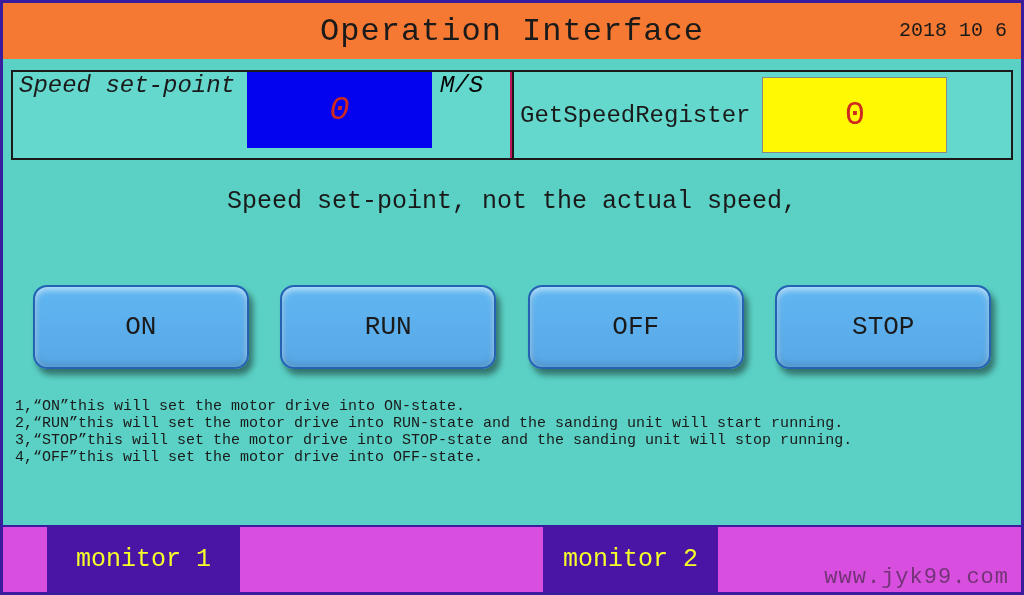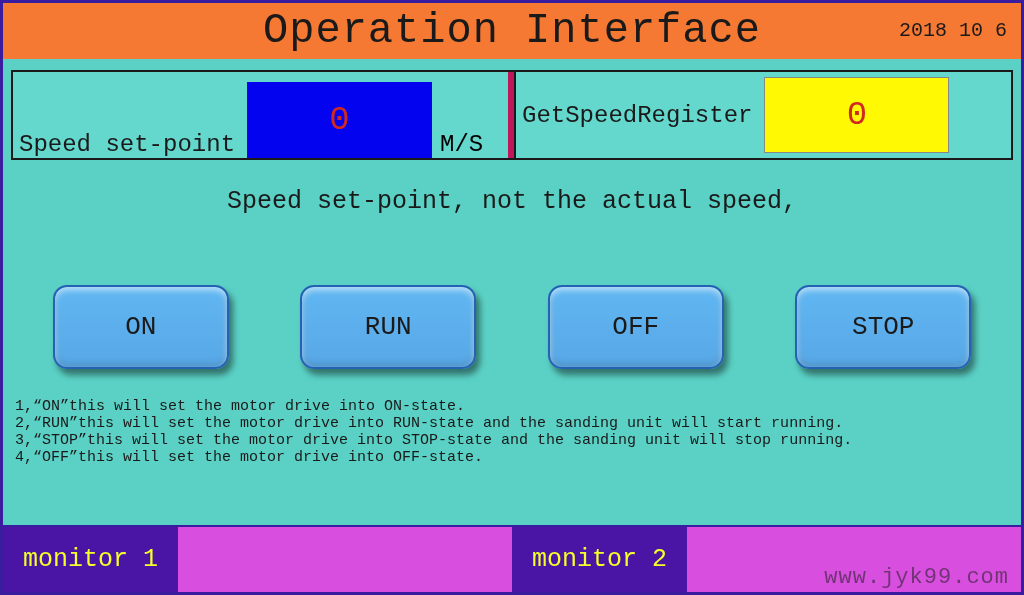--- a/index.html
+++ b/index.html
@@ -18,21 +18,21 @@
     }
     .header {
       height: 56px;
       background: #f57932;
       display: flex;
       align-items: center;
       justify-content: center;
       position: relative;
     }
     .header-title {
-      font-size: 42px;
+      font-size: 32px;
       color: #1a1a1a;
       letter-spacing: 1px;
     }
     .header-datetime {
       position: absolute;
       right: 14px;
       top: 16px;
       text-align: right;
       font-size: 20px;
       color: #1a1a1a;
@@ -41,22 +41,23 @@
     .content-panel {
       margin: 11px 8px 0 8px;
       background: #64d8cd;
       border: 2px solid #1a1a1a;
       display: flex;
       height: 90px;
     }
     .panel-cell-left {
       flex: 1;
       display: flex;
-      align-items: flex-end;
-      border-right: 6px solid #be185d;
+      align-items: flex-start;
+      border-right: 2px solid #be185d;
+      font-style: italic;
     }
     .panel-cell-right {
       flex: 1;
       display: flex;
       align-items: center;
       border-left: 2px solid #1a1a1a;
     }
     .cell-label {
       font-size: 24px;
       color: #1a1a1a;
@@ -99,21 +100,21 @@
       margin-top: 26px;
       line-height: 1.3;
     }
     .button-row {
       display: flex;
       justify-content: space-around;
       margin-top: 66px;
       padding: 0 14px;
     }
     .action-button {
-      width: 176px;
+      width: 216px;
       height: 84px;
       background: linear-gradient(#60b7f2, #58a7e6);
       border: 2px solid #2463b4;
       border-radius: 14px;
       box-shadow: 4px 6px 6px rgba(0,0,0,0.45), inset 0 3px 6px rgba(255,255,255,0.6), inset 0 -3px 6px rgba(0,0,0,0.15);
       font-size: 26px;
       font-family: "Courier New", monospace;
       color: #1a1a1a;
       cursor: pointer;
       display: flex;
@@ -143,21 +144,21 @@
       justify-content: center;
       font-size: 25px;
       color: #f3ff29;
       font-family: "Courier New", monospace;
       cursor: pointer;
     }
     .footer-spacer {
       flex: 1;
       background: #d84fe0;
     }
-    .fb-1 { width: 175px; }
+    .fb-1 { width: 193px; margin-left: 44px; }
     .fb-2 { width: 175px; }
     .fb-3 { width: 175px; }
     .watermark {
       position: absolute;
       bottom: 2px;
       right: 12px;
       font-size: 22px;
       color: rgba(30,30,30,0.55);
       font-family: "Courier New", monospace;
       letter-spacing: 1px;

